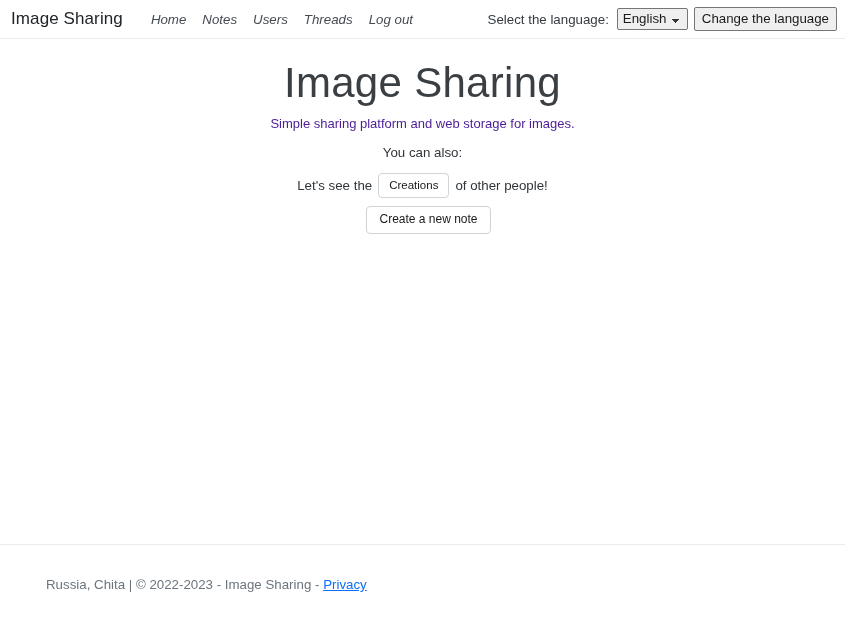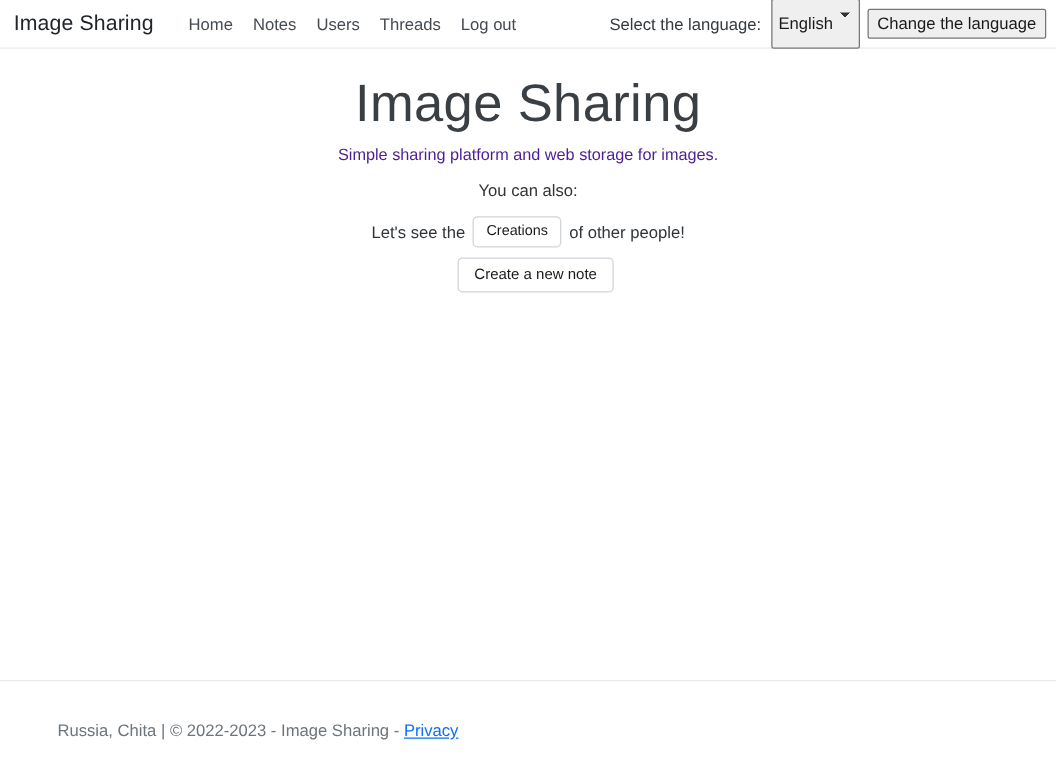--- a/index.html
+++ b/index.html
@@ -32,20 +32,21 @@
     color: #212529;
     letter-spacing: 0.1px;
     margin-right: 20px;
     cursor: pointer;
     text-decoration: none;
   }
   .nav-links {
     display: flex;
     align-items: flex-start;
     gap: 0px;
+    font-style: italic;
   }
   .nav-link {
     font-size: 13.3px;
     color: #444b52;
     text-decoration: none;
     padding: 0 8px;
     cursor: pointer;
     line-height: 39px;
   }
   .nav-right {
@@ -56,21 +57,21 @@
   }
   .lang-label {
     font-size: 13.3px;
     color: #333a40;
     margin-right: 2px;
   }
   .lang-select {
     font-family: "Liberation Sans", sans-serif;
     font-size: 13.3px;
     color: #1a1a1a;
-    height: 40px;
+    height: 22px;
     padding: 1px 20px 1px 5px;
     border: 1px solid #767676;
     border-radius: 2px;
     background-color: #efefef;
     background-image:
       linear-gradient(45deg, transparent 50%, #333 50%),
       linear-gradient(135deg, #333 50%, transparent 50%);
     background-position:
       calc(100% - 11px) 10px,
       calc(100% - 7px) 10px;

